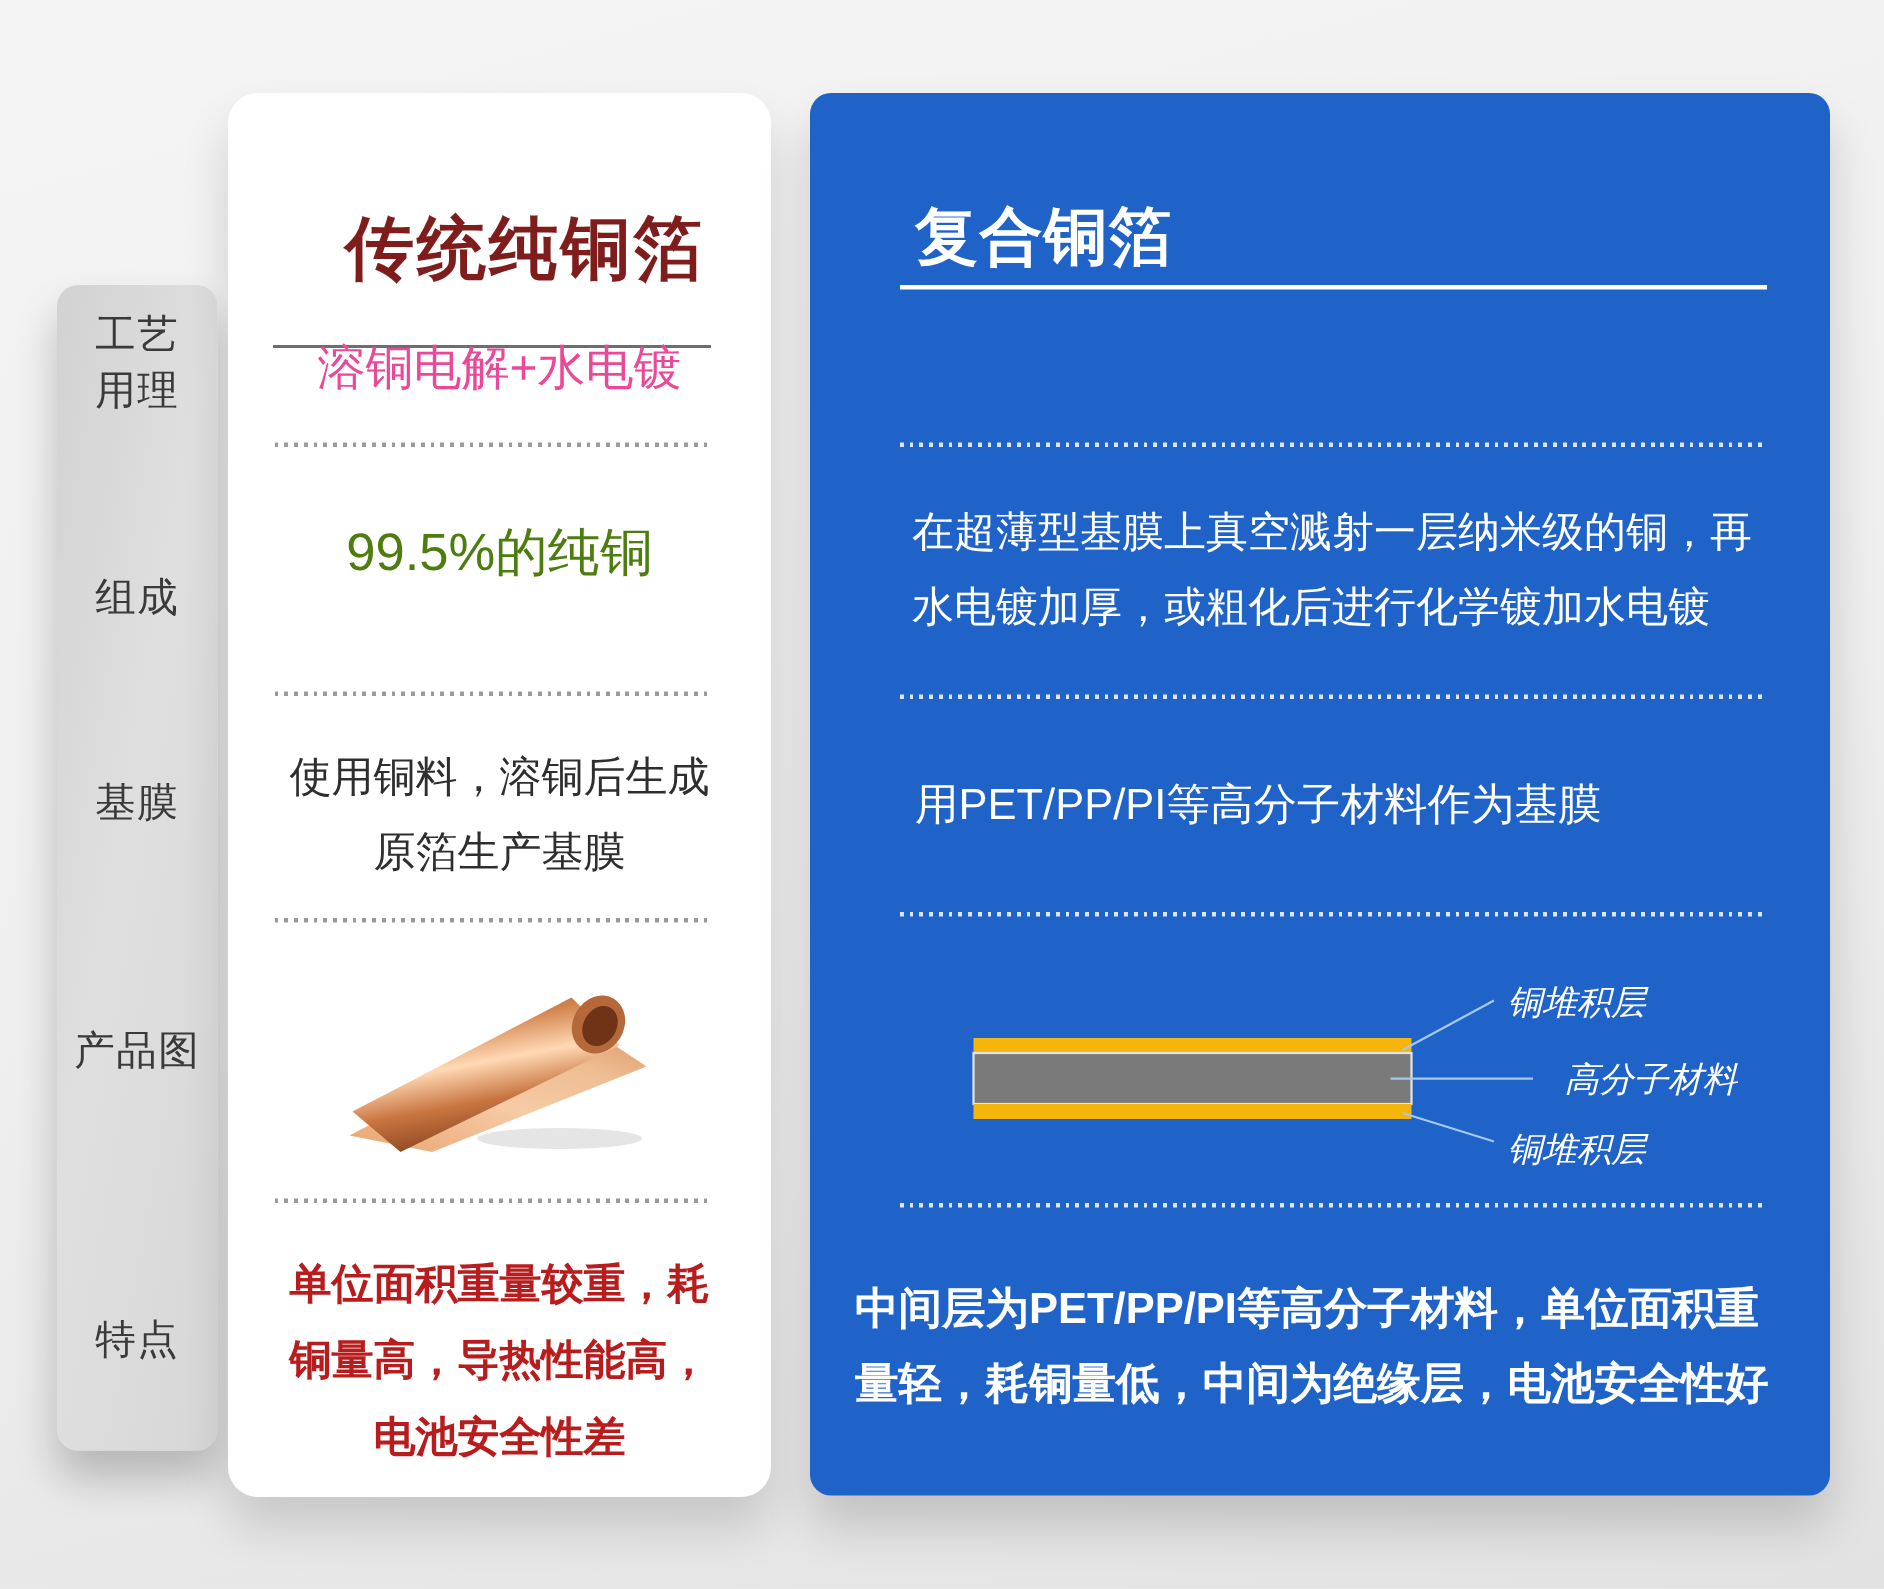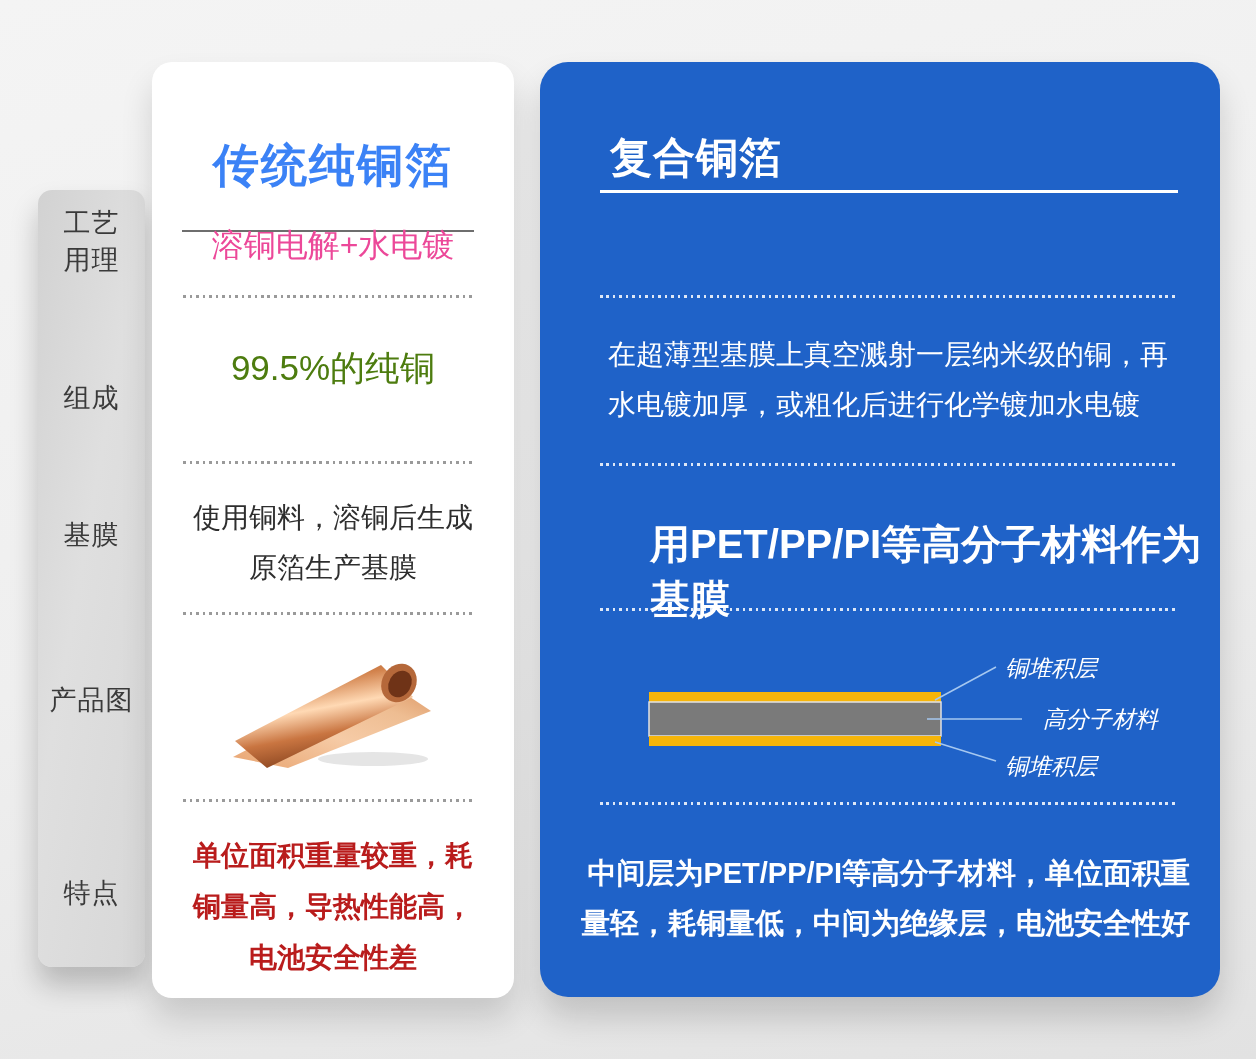--- a/index.html
+++ b/index.html
@@ -20,48 +20,48 @@
     font-size:27px;line-height:37px;color:#3a3a3a;font-weight:500;
     white-space:pre-line;letter-spacing:1px;
   }
   
   .card{position:absolute;top:62px;}
   .card-white{
     left:152px;width:362px;height:936px;background:#ffffff;border-radius:20px;
     box-shadow:0 20px 32px rgba(0,0,0,.14);
   }
   .card-blue{
-    left:540px;width:680px;height:935px;background:#1f62c8;border-radius:28px;
+    left:540px;width:680px;height:935px;background:#1f62c8;border-radius:14px;
     box-shadow:0 20px 32px rgba(0,0,0,.16);color:#fff;
   }
   .abs{position:absolute;}
   .ctr{left:0;width:100%;text-align:center;}
   .dot{position:absolute;height:3px;background-image:repeating-linear-gradient(90deg,var(--c) 0 2.5px,transparent 2.5px 6.5px);}
   
-  .cw-title{top:73px;font-size:46px;font-weight:800;color:#3b82f6;letter-spacing:2px;}
+  .cw-title{top:73px;font-size:46px;font-weight:800;color:#7f1d1d;letter-spacing:2px;padding-left:17px;}
   .cw-underline{top:168px;left:30px;width:292px;height:2px;background:#6e6e6e;}
   .cw-process{top:162px;font-size:32px;font-weight:500;color:#ec4899;}
   .cw-dot{left:31px;width:290px;--c:#9a9a9a;}
   .cw-comp{top:283px;font-size:35px;font-weight:400;color:#4d7c0f;}
   .cw-base{top:431px;font-size:28px;line-height:50px;color:#2e2e2e;white-space:pre-line;}
   .cw-img{left:81px;top:595px;width:201px;height:111px;}
   .cw-feat{top:768px;font-size:28px;line-height:51px;font-weight:700;color:#b91c1c;white-space:pre-line;}
   
   .cb-title{top:68px;left:70px;font-size:42px;font-weight:800;letter-spacing:1px;}
   .cb-underline{top:128px;left:60px;width:578px;height:3px;background:#ffffff;}
   .cb-process{top:163px;font-size:31px;font-weight:600;}
   .cb-dot{left:60px;width:578px;--c:rgba(255,255,255,.85);}
   .cb-comp{top:268px;left:68px;width:565px;font-size:28px;line-height:50px;font-weight:400;white-space:pre-line;}
-  .cb-base{top:455px;left:70px;font-size:40px;font-weight:700;margin-left:40px;}
+  .cb-base{top:455px;left:70px;font-size:29px;font-weight:400;}
   .cb-diagram-svg{left:100px;top:595px;width:400px;height:130px;}
   .cb-layer{font-size:23px;font-weight:500;color:#ffffff;font-style:italic;}
   .cb-layer.t{left:465px;top:591px;}
   .cb-layer.m{left:503px;top:642px;}
   .cb-layer.b{left:465px;top:689px;}
-  .cb-feat{top:786px;left:30px;width:620px;text-align:right;font-size:29px;line-height:50px;font-weight:700;white-space:pre-line;}
+  .cb-feat{top:786px;left:30px;width:620px;text-align:left;font-size:29px;line-height:50px;font-weight:700;white-space:pre-line;}
   .cb-feat .emph{font-weight:800;}
 </style>
 </head>
 <body>
 
 <div class="canvas">
 
   <div class="strip">
     <div class="strip-label" style="top:15px">工艺
 用理</div>

